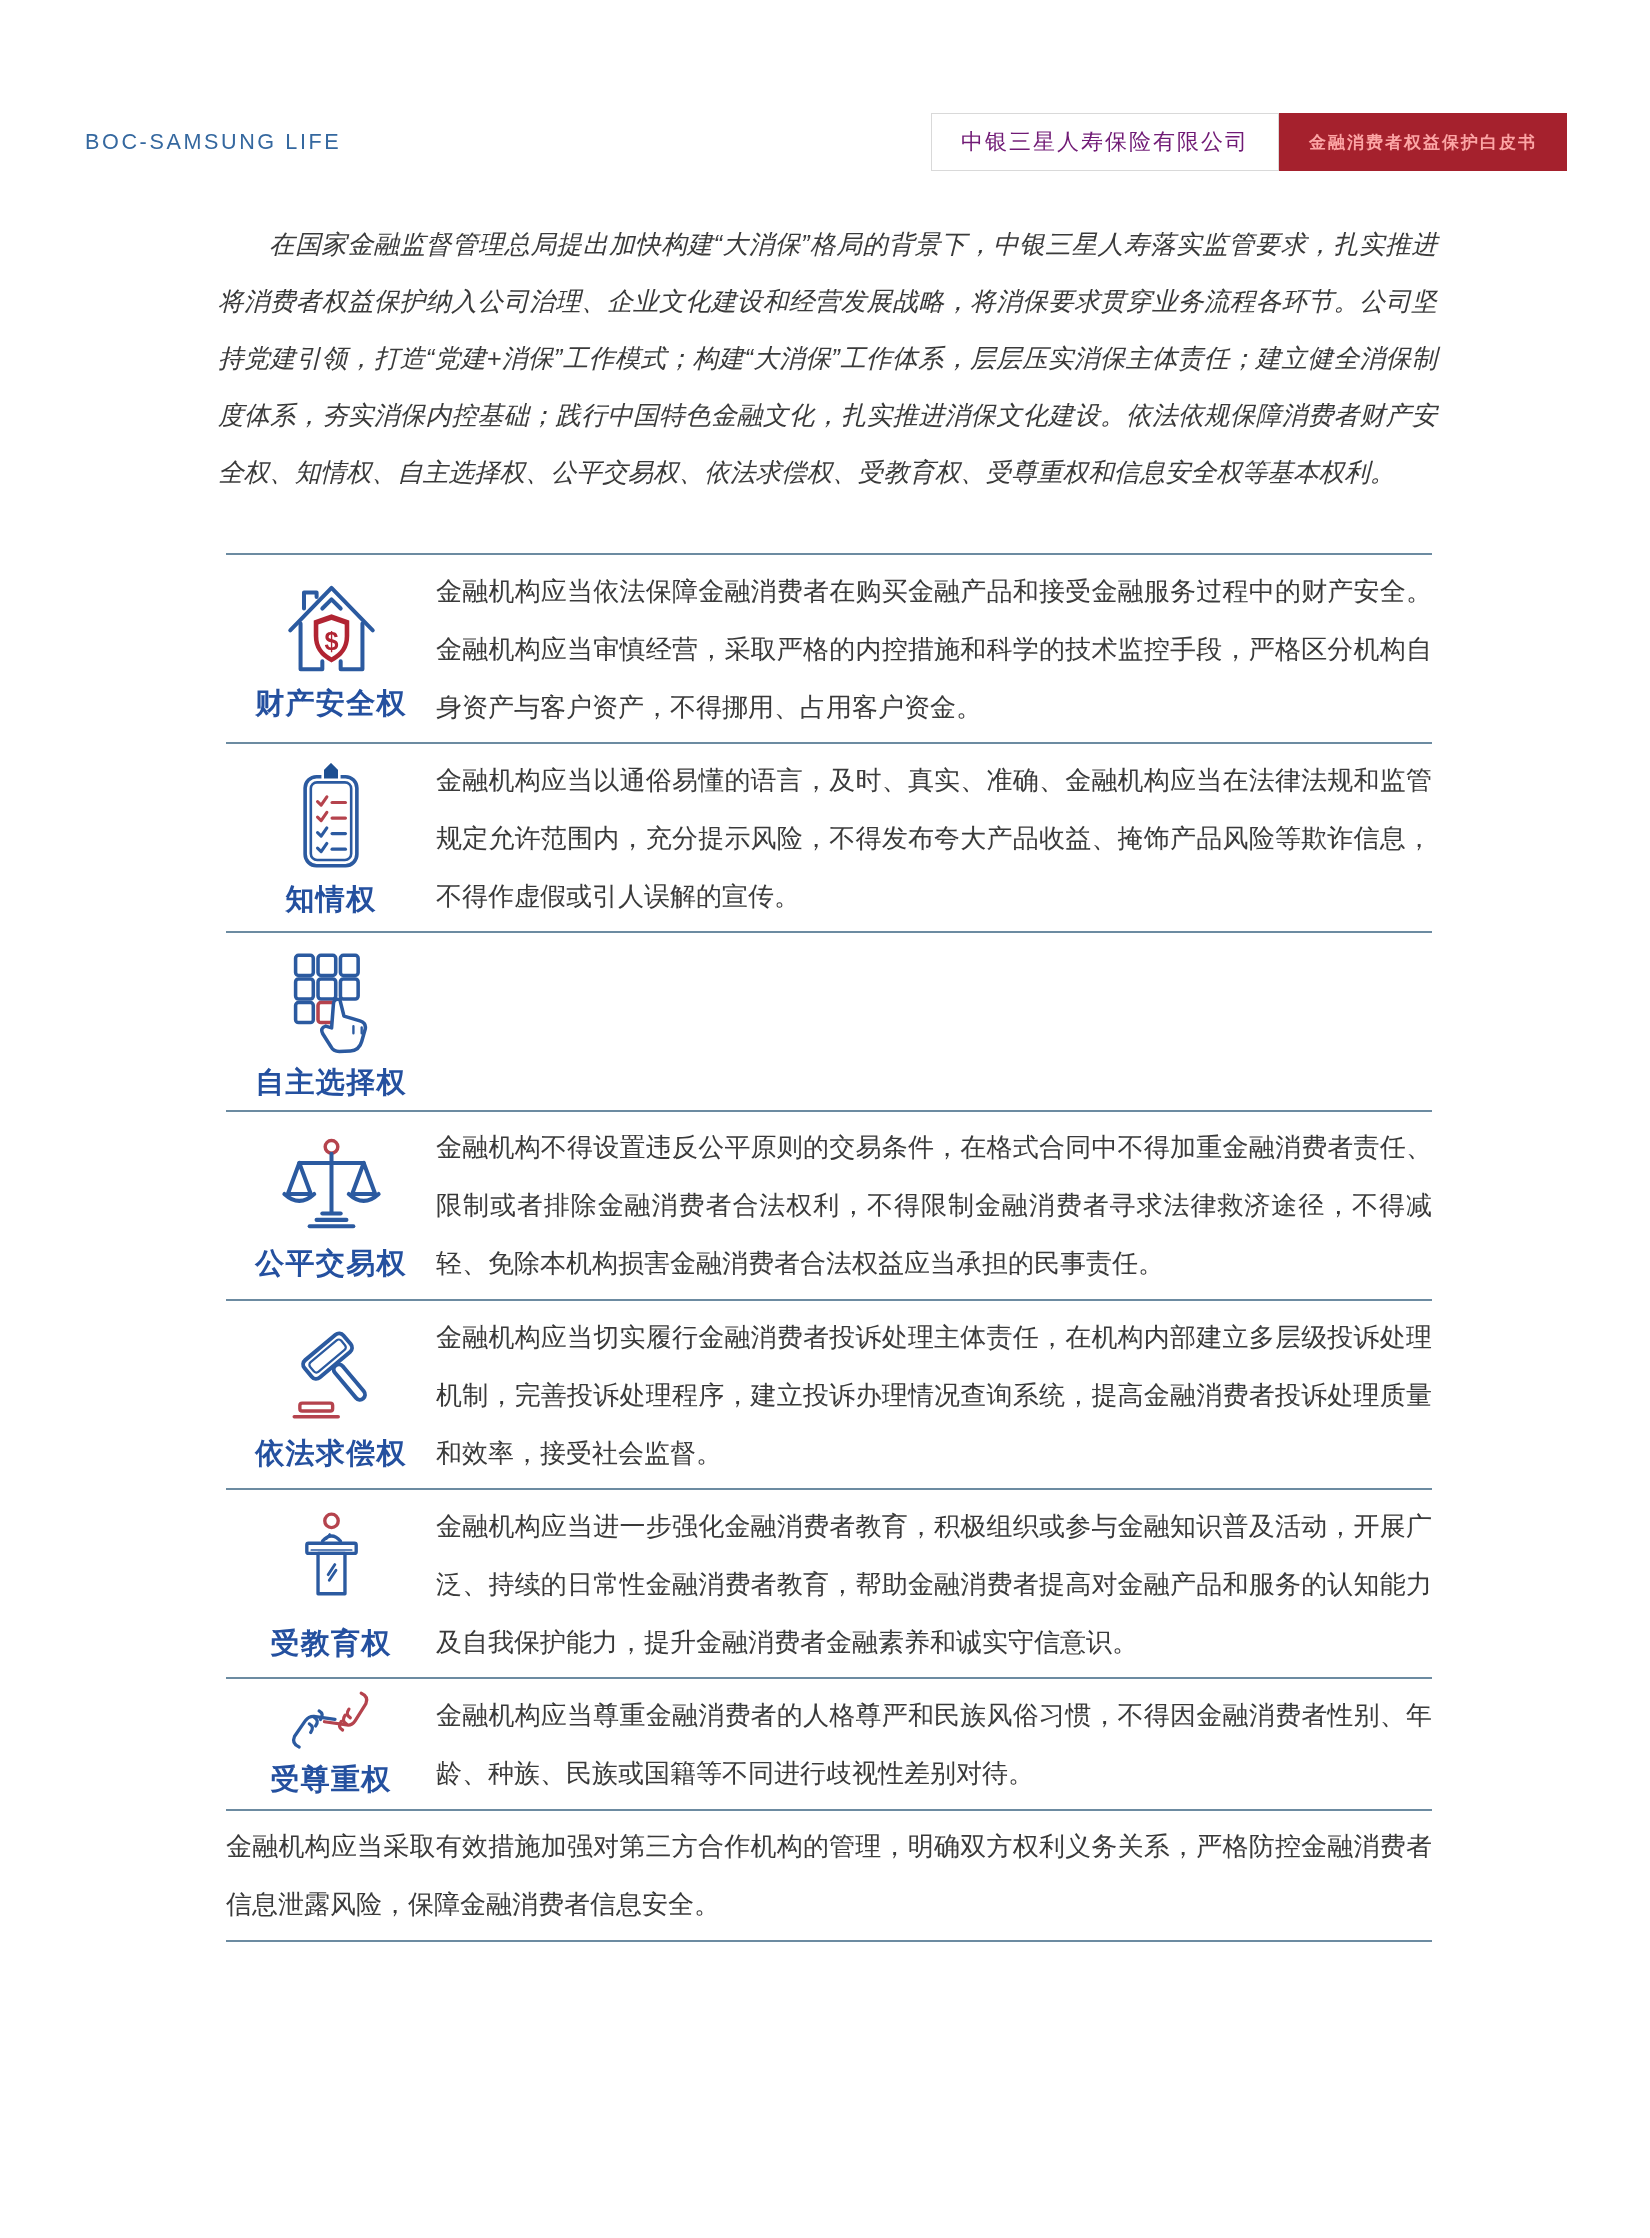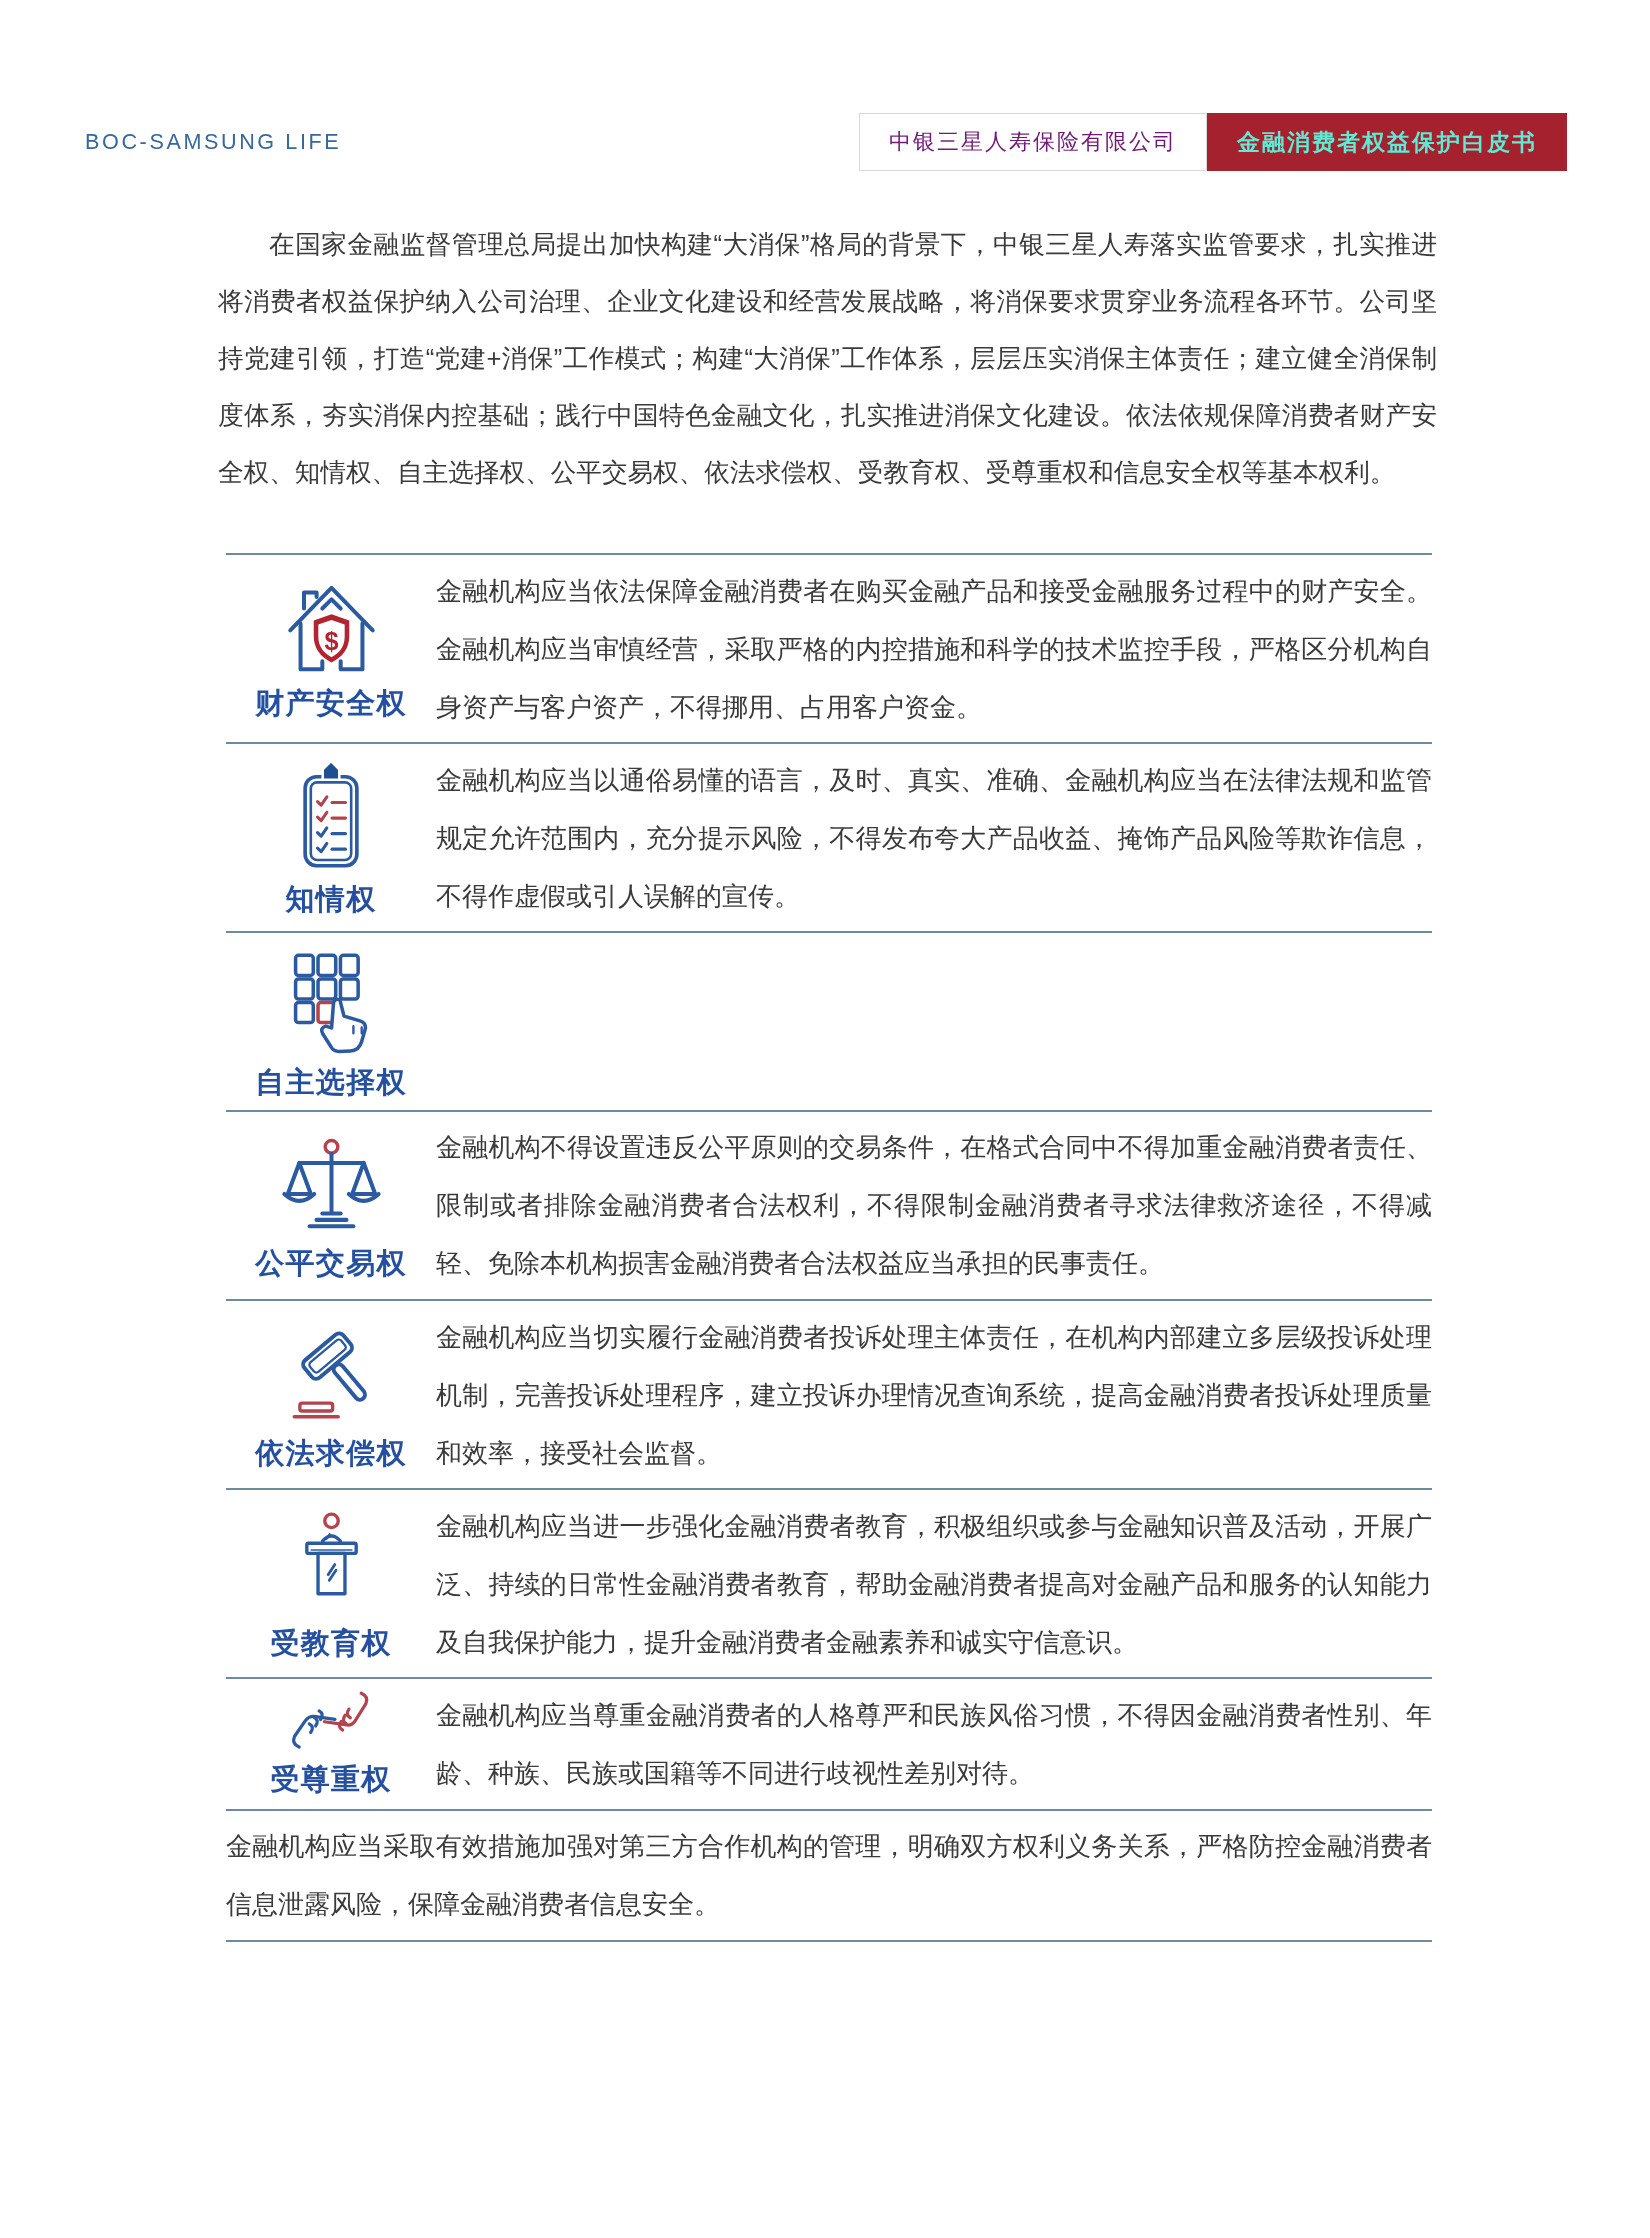--- a/index.html
+++ b/index.html
@@ -4,24 +4,24 @@
 <style>
   html,body{margin:0;padding:0;background:#ffffff;}
   body{width:1651px;height:2239px;font-family:"Liberation Sans",sans-serif;}
   .page{position:relative;width:1651px;height:2005px;background:#ffffff;overflow:hidden;}
 
   
   .header{position:absolute;top:113px;left:85px;right:84px;display:flex;justify-content:space-between;align-items:center;}
   .brand{font-size:21.6px;letter-spacing:2.6px;color:#35689f;font-weight:400;}
   .header-right{display:flex;height:58px;}
   .company-box{border:1.3px solid #d9d9d9;color:#701a75;font-size:22px;display:flex;align-items:center;padding:0 29px;letter-spacing:2px;background:#fff;}
-  .doc-badge{background:#a5212d;color:#5eead4;font-weight:700;font-size:23px;display:flex;align-items:center;padding:0 30px;letter-spacing:2px;}
+  .doc-badge{background:#a5212d;color:#fca5a5;font-weight:700;font-size:17px;display:flex;align-items:center;padding:0 30px;letter-spacing:2px;}
 
   
-  .intro{position:absolute;top:216px;left:218px;width:1219px;margin:0;font-size:25.6px;line-height:57px;color:#3a3a3a;text-align:justify;text-indent:51px;}
+  .intro{position:absolute;top:216px;left:218px;width:1219px;margin:0;font-size:25.6px;line-height:57px;color:#3a3a3a;text-align:justify;text-indent:51px;font-style:italic;}
 
   
   .rights{position:absolute;top:553px;left:226px;width:1206px;border-bottom:2px solid #6c8ba1;}
   .row{display:flex;align-items:center;border-top:2px solid #6c8ba1;padding:6.6px 0;}
   .row-left{flex:0 0 210px;display:flex;flex-direction:column;align-items:center;gap:5.2px;}
   .row-label{font-size:29px;font-weight:700;color:#24509f;letter-spacing:1.3px;}
   .row-text{flex:1;margin:0;font-size:26px;line-height:58px;color:#3a3a3a;text-align:justify;}
 
   svg{display:block;}
 

